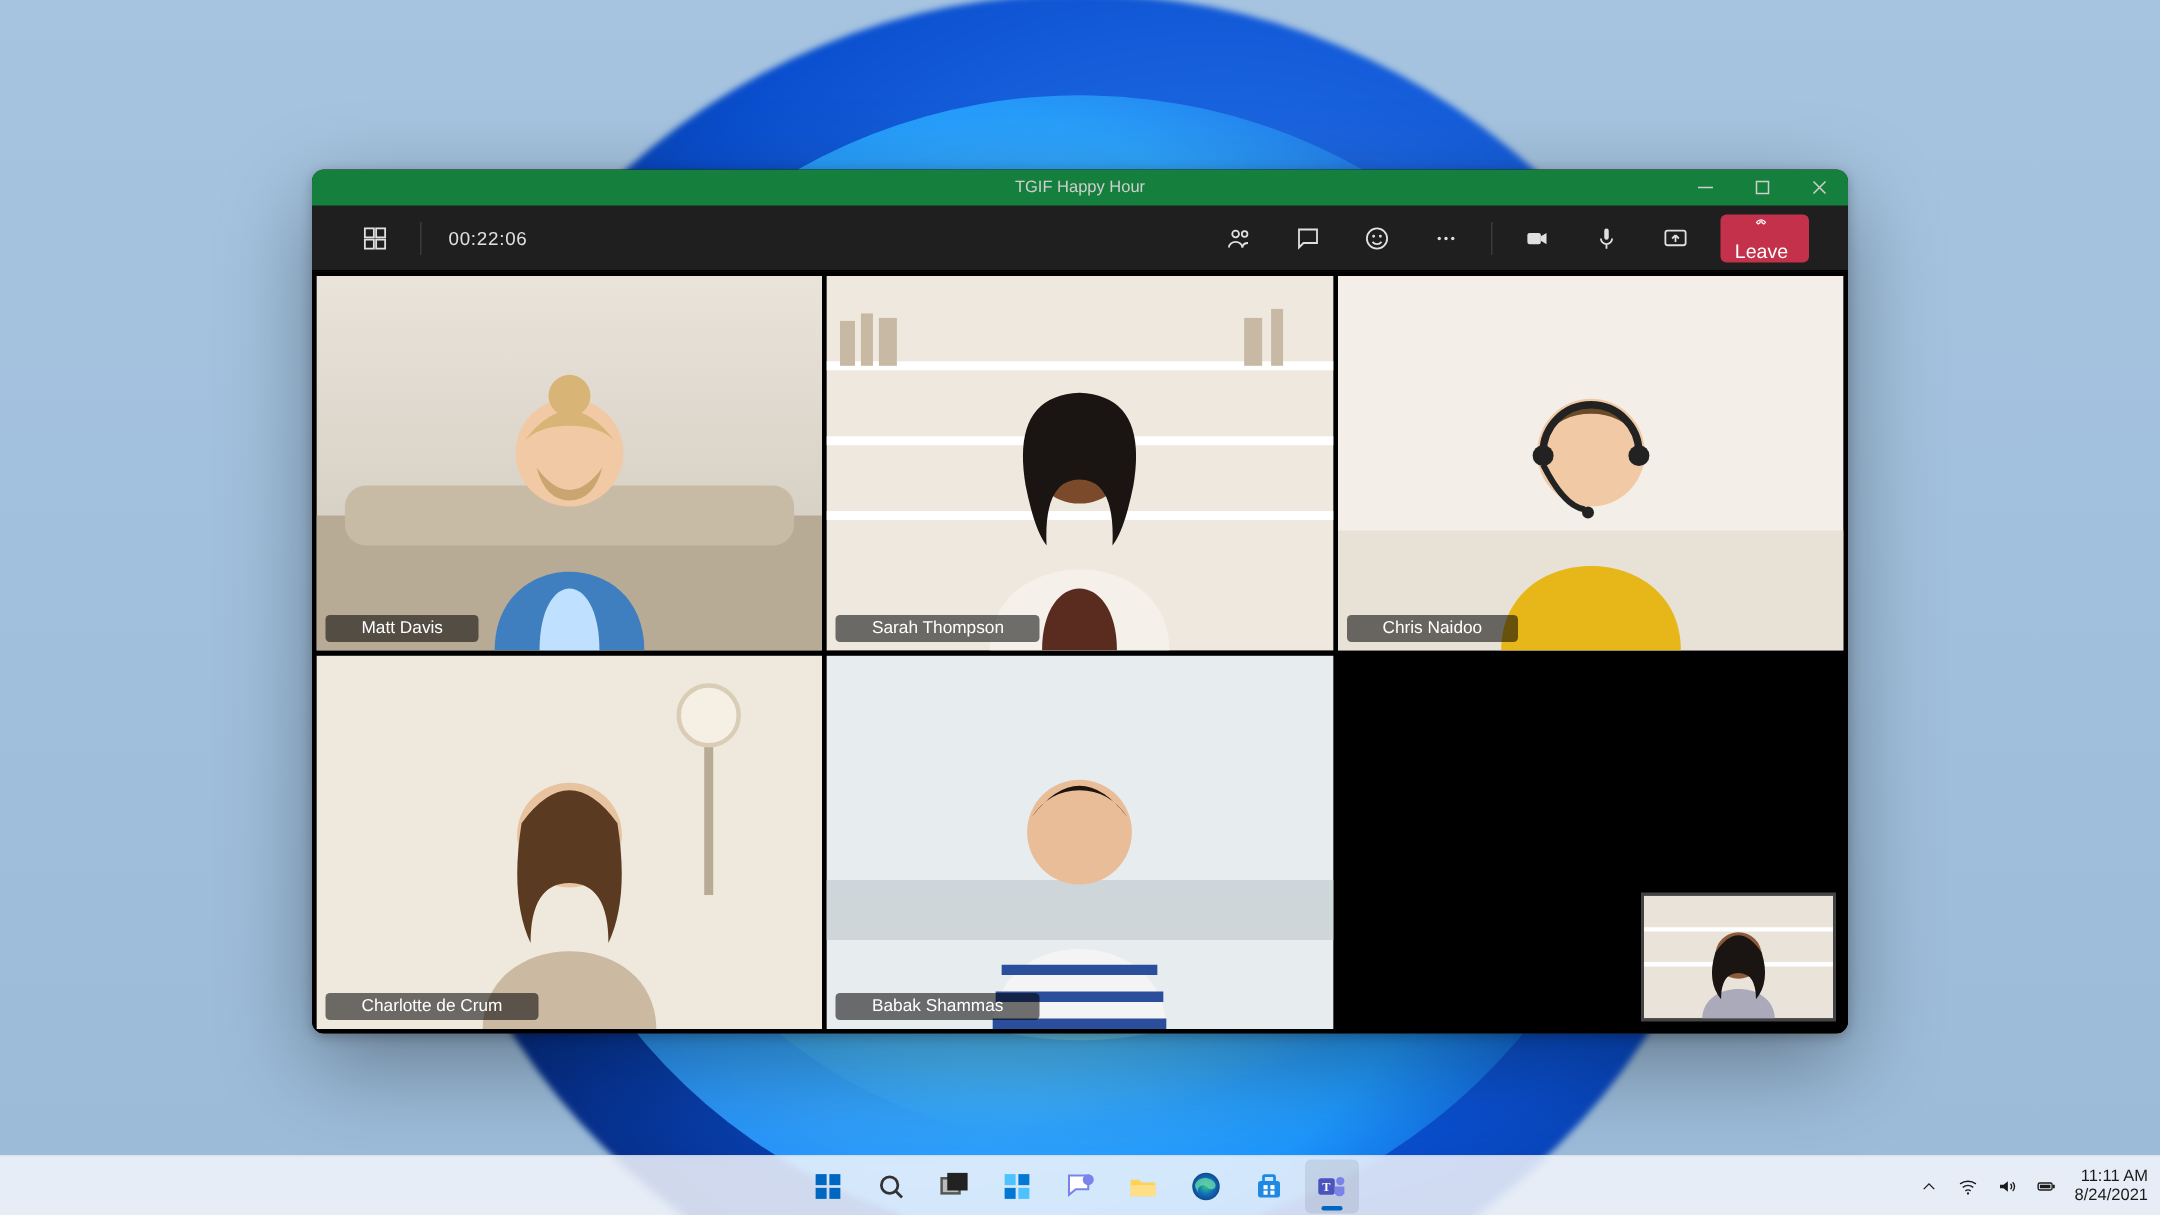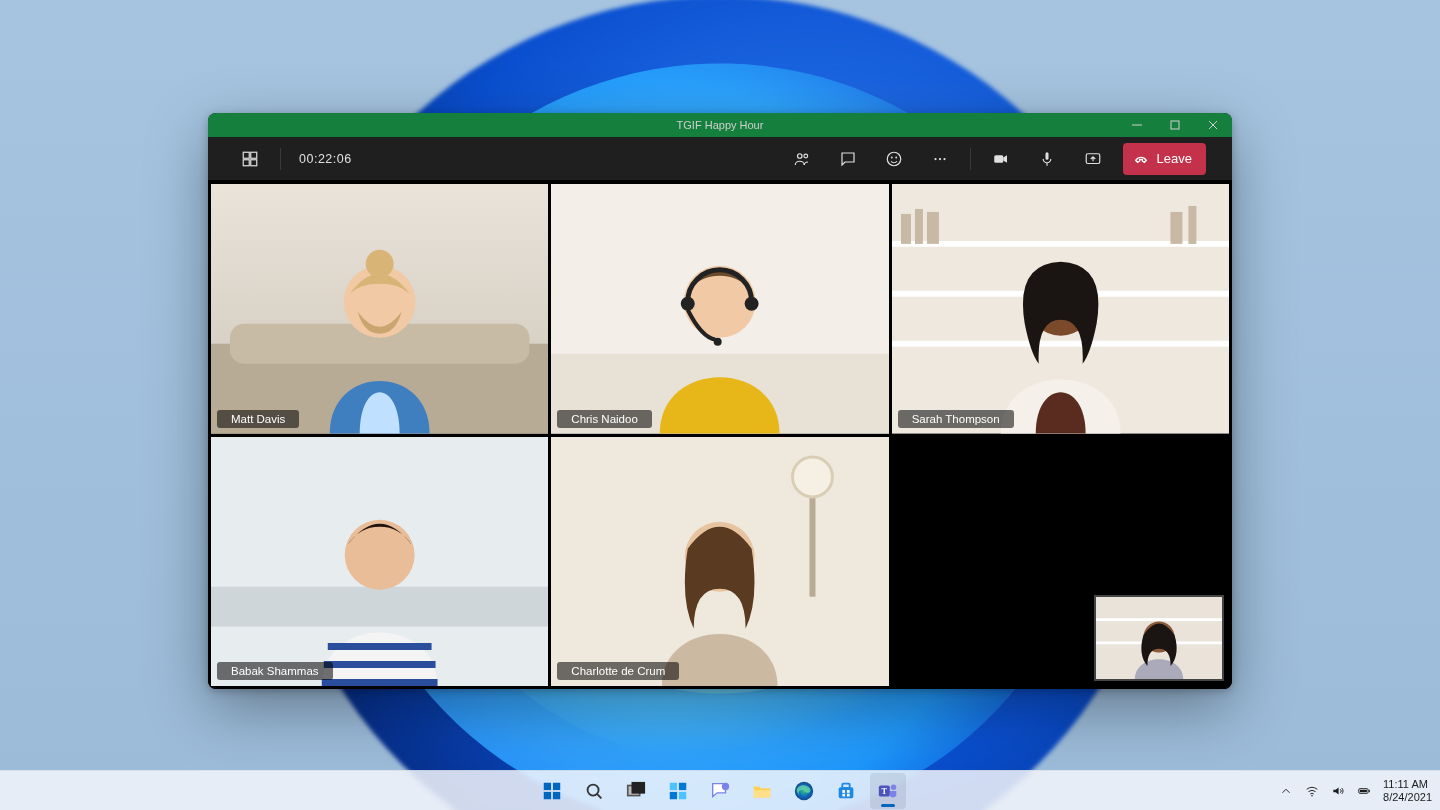--- a/index.html
+++ b/index.html
@@ -79,21 +79,21 @@
     width: 32px; height: 32px;
     display:flex; align-items:center; justify-content:center;
     border-radius:4px; color:#e0e0e0;
   }
   .tb-icon svg { width:18px; height:18px; fill:none; stroke:currentColor; stroke-width:1.6; }
   .tb-sep { width:1px; height:22px; background:#3a3a3a; }
   .elapsed { color:#e0e0e0; letter-spacing:.5px; font-size:12.5px; padding:0 4px;}
   .leave-btn {
     background:#c4314b; color:#fff;
     height:32px; padding:0 14px 0 10px; border-radius:4px;
-    display:flex; align-items:center; gap:8px; font-size:13px;
+    display:flex; align-items:center; gap:8px; font-size:13px;flex-direction:column;
   }
   .leave-btn svg { width:16px; height:16px; stroke:#fff; fill:none; stroke-width:2;}
 
   
   .grid {
     flex:1;
     display:grid;
     grid-template-columns: repeat(3, 1fr);
     grid-template-rows: repeat(2, 1fr);
     gap: 3px;
@@ -104,21 +104,21 @@
   .tile {
     position:relative;
     overflow:hidden;
     display:flex; align-items:center; justify-content:center;
     background:#333;
   }
   .tile .name {
     position:absolute; left:6px; bottom:6px;
     background:rgba(0,0,0,.55);
     color:#fff; font-size:11.5px;
-    padding:3px 14px; border-radius:3px;
+    padding:3px 24px; border-radius:3px;
   }
   .tile svg.person { width:100%; height:100%; }
 
   
   .self-pip {
     position:absolute; right:8px; bottom:8px;
     width:130px; height:86px;
     border:2px solid #444;
     box-shadow: 0 4px 12px rgba(0,0,0,.5);
     overflow:hidden;
@@ -144,21 +144,21 @@
     content:""; position:absolute; bottom:2px; width:14px; height:3px; border-radius:2px; background:#0067c0;
   }
   .tb-appicon { position:relative;}
   .tb-appicon svg { width:22px; height:22px; }
 
   .systray {
     position:absolute; right:8px; top:0; bottom:0;
     display:flex; align-items:center; gap:12px;
     font-size:11px; color:#1b1b1b;
   }
-  .systray .clock { line-height:1.15; }
+  .systray .clock { text-align:right; line-height:1.15; }
   .systray svg { width:14px; height:14px; stroke:#1b1b1b; fill:none; stroke-width:1.6;}
 </style>
 </head>
 <body>
 
 <div class="bloom">
   <div class="petal p1"></div>
     <div class="petal p2"></div>
     <div class="petal p3"></div>
     <div class="petal p4"></div>
@@ -277,40 +277,20 @@
         <path d="M150 250 C150 195 190 195 190 250 Z" fill="#bfe0ff"></path>
 
         <circle cx="170" cy="118" r="36" fill="#f1c9a5"></circle>
 
         <circle cx="170" cy="80" r="14" fill="#d9b477"></circle>
         <path d="M140 110 q30 -40 60 0 q-10 -10 -30 -10 t-30 10" fill="#d9b477"></path>
 
         <path d="M148 128 q22 30 44 0 q-6 22 -22 22 t-22 -22" fill="#caa56f"></path>
       </svg>
       <div class="name">Matt Davis</div>
-    </div>
-
-    <div class="tile">
-      <svg class="person" viewBox="0 0 340 250" preserveAspectRatio="xMidYMid slice">
-        <rect width="340" height="250" fill="#f3efe8"></rect>
-        <rect x="0" y="170" width="340" height="80" fill="#e7e1d6"></rect>
-
-        <path d="M110 250 C110 175 230 175 230 250 Z" fill="#e7b71a"></path>
-
-        <circle cx="170" cy="118" r="36" fill="#f1c9a5"></circle>
-
-        <path d="M138 108 q32 -44 64 0 q-12 -16 -32 -16 t-32 16" fill="#6a4a2a"></path>
-
-        <path d="M138 118 a32 32 0 0 1 64 0" fill="none" stroke="#222" stroke-width="5"></path>
-        <circle cx="138" cy="120" r="7" fill="#222"></circle>
-          <circle cx="202" cy="120" r="7" fill="#222"></circle>
-        <path d="M138 126 q14 28 28 30" stroke="#222" stroke-width="4" fill="none"></path>
-        <circle cx="168" cy="158" r="4" fill="#222"></circle>
-      </svg>
-      <div class="name">Chris Naidoo</div>
     </div>
 
     <div class="tile">
       <svg class="person" viewBox="0 0 340 250" preserveAspectRatio="xMidYMid slice">
         <rect width="340" height="250" fill="#eee8df"></rect>
 
         <g stroke="#fff" stroke-width="6">
           <line x1="0" y1="60" x2="340" y2="60"></line>
             <line x1="0" y1="110" x2="340" y2="110"></line>
             <line x1="0" y1="160" x2="340" y2="160"></line>
@@ -328,49 +308,69 @@
 
         <circle cx="170" cy="118" r="34" fill="#7a4a2a"></circle>
 
         <path d="M134 140 q-10 -60 36 -62 q46 2 36 62 q-6 30 -14 40 q2 -44 -22 -44 t-22 44 q-8 -10 -14 -40" fill="#1a1412"></path>
       </svg>
       <div class="name">Sarah Thompson</div>
     </div>
 
     <div class="tile">
       <svg class="person" viewBox="0 0 340 250" preserveAspectRatio="xMidYMid slice">
+        <rect width="340" height="250" fill="#f3efe8"></rect>
+        <rect x="0" y="170" width="340" height="80" fill="#e7e1d6"></rect>
+
+        <path d="M110 250 C110 175 230 175 230 250 Z" fill="#e7b71a"></path>
+
+        <circle cx="170" cy="118" r="36" fill="#f1c9a5"></circle>
+
+        <path d="M138 108 q32 -44 64 0 q-12 -16 -32 -16 t-32 16" fill="#6a4a2a"></path>
+
+        <path d="M138 118 a32 32 0 0 1 64 0" fill="none" stroke="#222" stroke-width="5"></path>
+        <circle cx="138" cy="120" r="7" fill="#222"></circle>
+          <circle cx="202" cy="120" r="7" fill="#222"></circle>
+        <path d="M138 126 q14 28 28 30" stroke="#222" stroke-width="4" fill="none"></path>
+        <circle cx="168" cy="158" r="4" fill="#222"></circle>
+      </svg>
+      <div class="name">Chris Naidoo</div>
+    </div>
+
+    <div class="tile">
+      <svg class="person" viewBox="0 0 340 250" preserveAspectRatio="xMidYMid slice">
+        <rect width="340" height="250" fill="#efe9dd"></rect>
+        <rect x="260" y="40" width="6" height="120" fill="#b8ab96"></rect>
+          <circle cx="263" cy="40" r="20" fill="#f6f0e4" stroke="#d9cdb6" stroke-width="3"></circle>
+
+        <path d="M112 250 C112 180 228 180 228 250 Z" fill="#cbb9a2"></path>
+
+        <circle cx="170" cy="120" r="35" fill="#e8c3a0"></circle>
+
+        <path d="M138 112 q32 -44 64 0 q8 50 -6 80 q0 -40 -26 -40 t-26 40 q-14 -30 -6 -80" fill="#5a3a20"></path>
+      </svg>
+      <div class="name">Charlotte de Crum</div>
+    </div>
+
+    <div class="tile">
+      <svg class="person" viewBox="0 0 340 250" preserveAspectRatio="xMidYMid slice">
         <rect width="340" height="250" fill="#e7ecef"></rect>
         <rect x="0" y="150" width="340" height="40" fill="#cfd6da"></rect>
 
         <path d="M112 250 C112 178 228 178 228 250 Z" fill="#f4f4f4"></path>
         <g stroke="#2a4e9b" stroke-width="7">
             <path d="M118 210 H222"></path>
             <path d="M114 228 H226"></path>
             <path d="M112 246 H228"></path>
           </g>
 
         <circle cx="170" cy="118" r="35" fill="#e9bd98"></circle>
         <path d="M138 108 q32 -42 64 0 q-12 -18 -32 -18 t-32 18" fill="#20150e"></path>
       </svg>
       <div class="name">Babak Shammas</div>
-    </div>
-
-    <div class="tile">
-      <svg class="person" viewBox="0 0 340 250" preserveAspectRatio="xMidYMid slice">
-        <rect width="340" height="250" fill="#efe9dd"></rect>
-        <rect x="260" y="40" width="6" height="120" fill="#b8ab96"></rect>
-          <circle cx="263" cy="40" r="20" fill="#f6f0e4" stroke="#d9cdb6" stroke-width="3"></circle>
-
-        <path d="M112 250 C112 180 228 180 228 250 Z" fill="#cbb9a2"></path>
-
-        <circle cx="170" cy="120" r="35" fill="#e8c3a0"></circle>
-
-        <path d="M138 112 q32 -44 64 0 q8 50 -6 80 q0 -40 -26 -40 t-26 40 q-14 -30 -6 -80" fill="#5a3a20"></path>
-      </svg>
-      <div class="name">Charlotte de Crum</div>
     </div>
 
 
     <div class="self-pip">
       <svg viewBox="0 0 130 86" width="100%" height="100%" preserveAspectRatio="xMidYMid slice">
         <rect width="130" height="86" fill="#e9e3da"></rect>
         <g stroke="#fff" stroke-width="3">
             <line x1="0" y1="24" x2="130" y2="24"></line>
             <line x1="0" y1="48" x2="130" y2="48"></line>
           </g>

